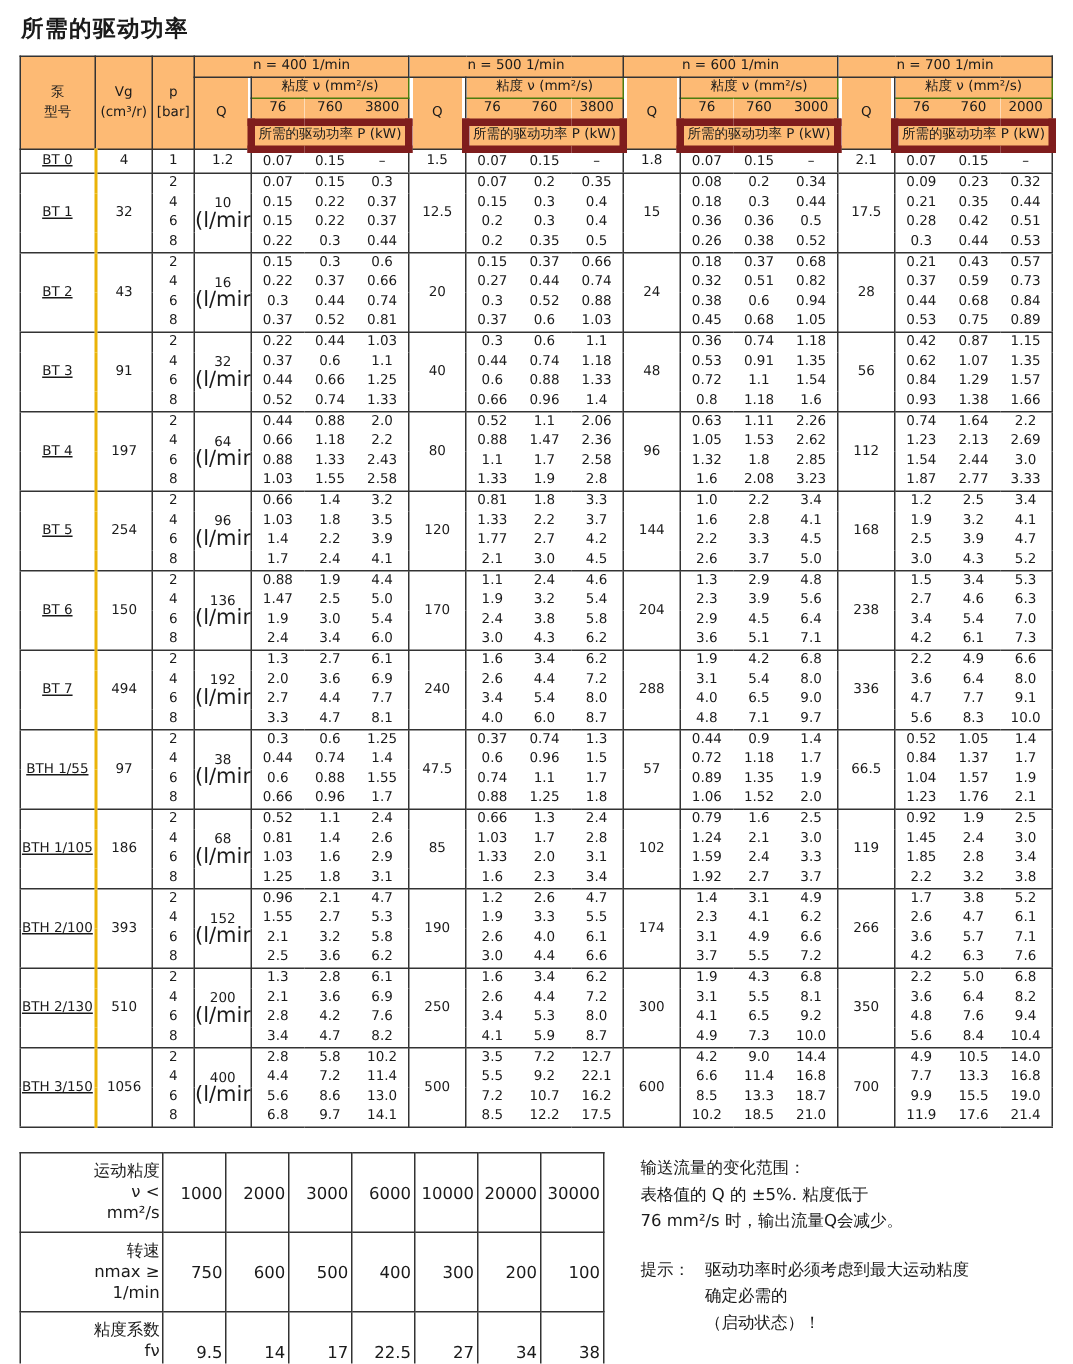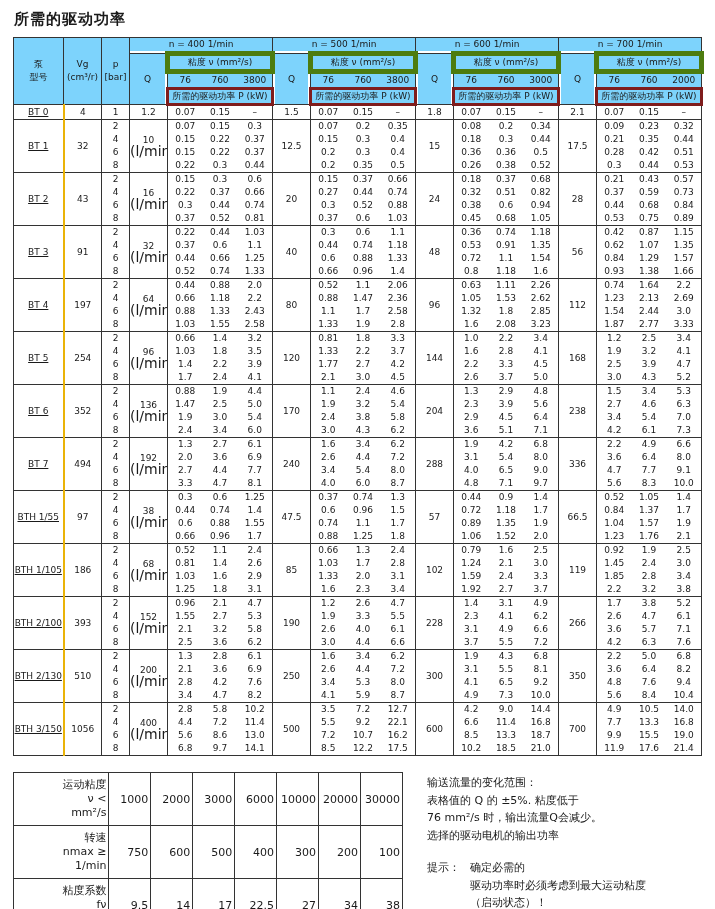--- a/index.html
+++ b/index.html
@@ -11,27 +11,27 @@
     padding: 8px 13px;
     overflow: hidden;
   }
   .title { font-size: 15px; font-weight: bold; margin: 2px 0 8px 1px; letter-spacing: 1px; }
 
   table.main { border-collapse: collapse; table-layout: fixed; width: 689px; border: 1.5px solid #333; }
   table.main th, table.main td {
     font-size: 9px; line-height: 13px; text-align: center;
     padding: 0; font-weight: normal; white-space: nowrap; overflow: hidden;
   }
-  table.main thead th { background: #7dd3fc; }
+  table.main thead th { background: #fdba74; }
   .cm { border: 1px solid #333; line-height: 12px; }
   .gt { border: 1px solid #333; font-weight: bold; font-size: 9.5px; line-height: 15px; }
   .qh { border: 1px solid #333; }
-  .vh { border: 5px solid #4d7c0f; line-height: 13px; }
+  .vh { border: 1px solid #4d7c0f; line-height: 13px; }
   .vt { border-bottom: 1px solid #333; line-height: 12px; }
-  .ph { border: 3px solid #7f1d1d; line-height: 14px; }
+  .ph { border: 5px solid #7f1d1d; line-height: 14px; }
   .mc { font-weight: bold; border-right: 2px solid #eab308; border-bottom: 1px solid #333; text-decoration: underline; }
   .vg { border-right: 1px solid #333; border-bottom: 1px solid #333; }
   .pc { border-right: 1px solid #333; }
   .qc { border-left: 1px solid #333; border-right: 1px solid #333; border-bottom: 1px solid #333; }
   tr.end td { border-bottom: 1px solid #333; }
   .qu { display: block; font-size: 14px; line-height: 9px; padding-bottom: 2px; }
 
   .bottom { display: flex; margin-top: 16px; }
   table.visc { border-collapse: collapse; width: 390px; border: 1.5px solid #333; }
   table.visc td { border: 1px solid #333; font-size: 11px; text-align: right; padding: 5px 2px; }
@@ -457,21 +457,21 @@
         <td class="vc">4.5</td>
         <td class="vc">2.6</td>
         <td class="vc">3.7</td>
         <td class="vc">5.0</td>
         <td class="vc">3.0</td>
         <td class="vc">4.3</td>
         <td class="vc">5.2</td>
       </tr>
       <tr>
         <td rowspan="4" class="mc">BT 6</td>
-        <td rowspan="4" class="vg">352</td>
+        <td rowspan="4" class="vg">150</td>
         <td class="pc">2</td>
         <td rowspan="4" class="qc">136<span class="qu">(l/min)</span></td>
         <td class="vc">0.88</td>
         <td class="vc">1.9</td>
         <td class="vc">4.4</td>
         <td rowspan="4" class="qc">170</td>
         <td class="vc">1.1</td>
         <td class="vc">2.4</td>
         <td class="vc">4.6</td>
         <td rowspan="4" class="qc">204</td>
@@ -731,21 +731,21 @@
         <td rowspan="4" class="vg">393</td>
         <td class="pc">2</td>
         <td rowspan="4" class="qc">152<span class="qu">(l/min)</span></td>
         <td class="vc">0.96</td>
         <td class="vc">2.1</td>
         <td class="vc">4.7</td>
         <td rowspan="4" class="qc">190</td>
         <td class="vc">1.2</td>
         <td class="vc">2.6</td>
         <td class="vc">4.7</td>
-        <td rowspan="4" class="qc">228</td>
+        <td rowspan="4" class="qc">174</td>
         <td class="vc">1.4</td>
         <td class="vc">3.1</td>
         <td class="vc">4.9</td>
         <td rowspan="4" class="qc">266</td>
         <td class="vc">1.7</td>
         <td class="vc">3.8</td>
         <td class="vc">5.2</td>
       </tr>
       <tr>
         <td class="pc">4</td>
@@ -972,24 +972,23 @@
           <td class="vv">34</td>
           <td class="vv">38</td>
         </tr>
       </tbody>
     </table>
   <div class="notes">
     <div id="flow-note">
         <div>输送流量的变化范围：</div>
         <div>表格值的  Q  的 ±5%. 粘度低于</div>
         <div>76 mm²/s 时，输出流量Q会减少。</div>
-        <div>选择的驱动电机的输出功率</div>
       </div>
     <div class="hint">
       <span class="hint-label">提示：</span>
       <div id="hint-lines">
+          <div>驱动功率时必须考虑到最大运动粘度</div>
           <div>确定必需的</div>
-          <div>驱动功率时必须考虑到最大运动粘度</div>
           <div>（启动状态）！</div>
         </div>
     </div>
   </div>
 </div>
 
 </body></html>

